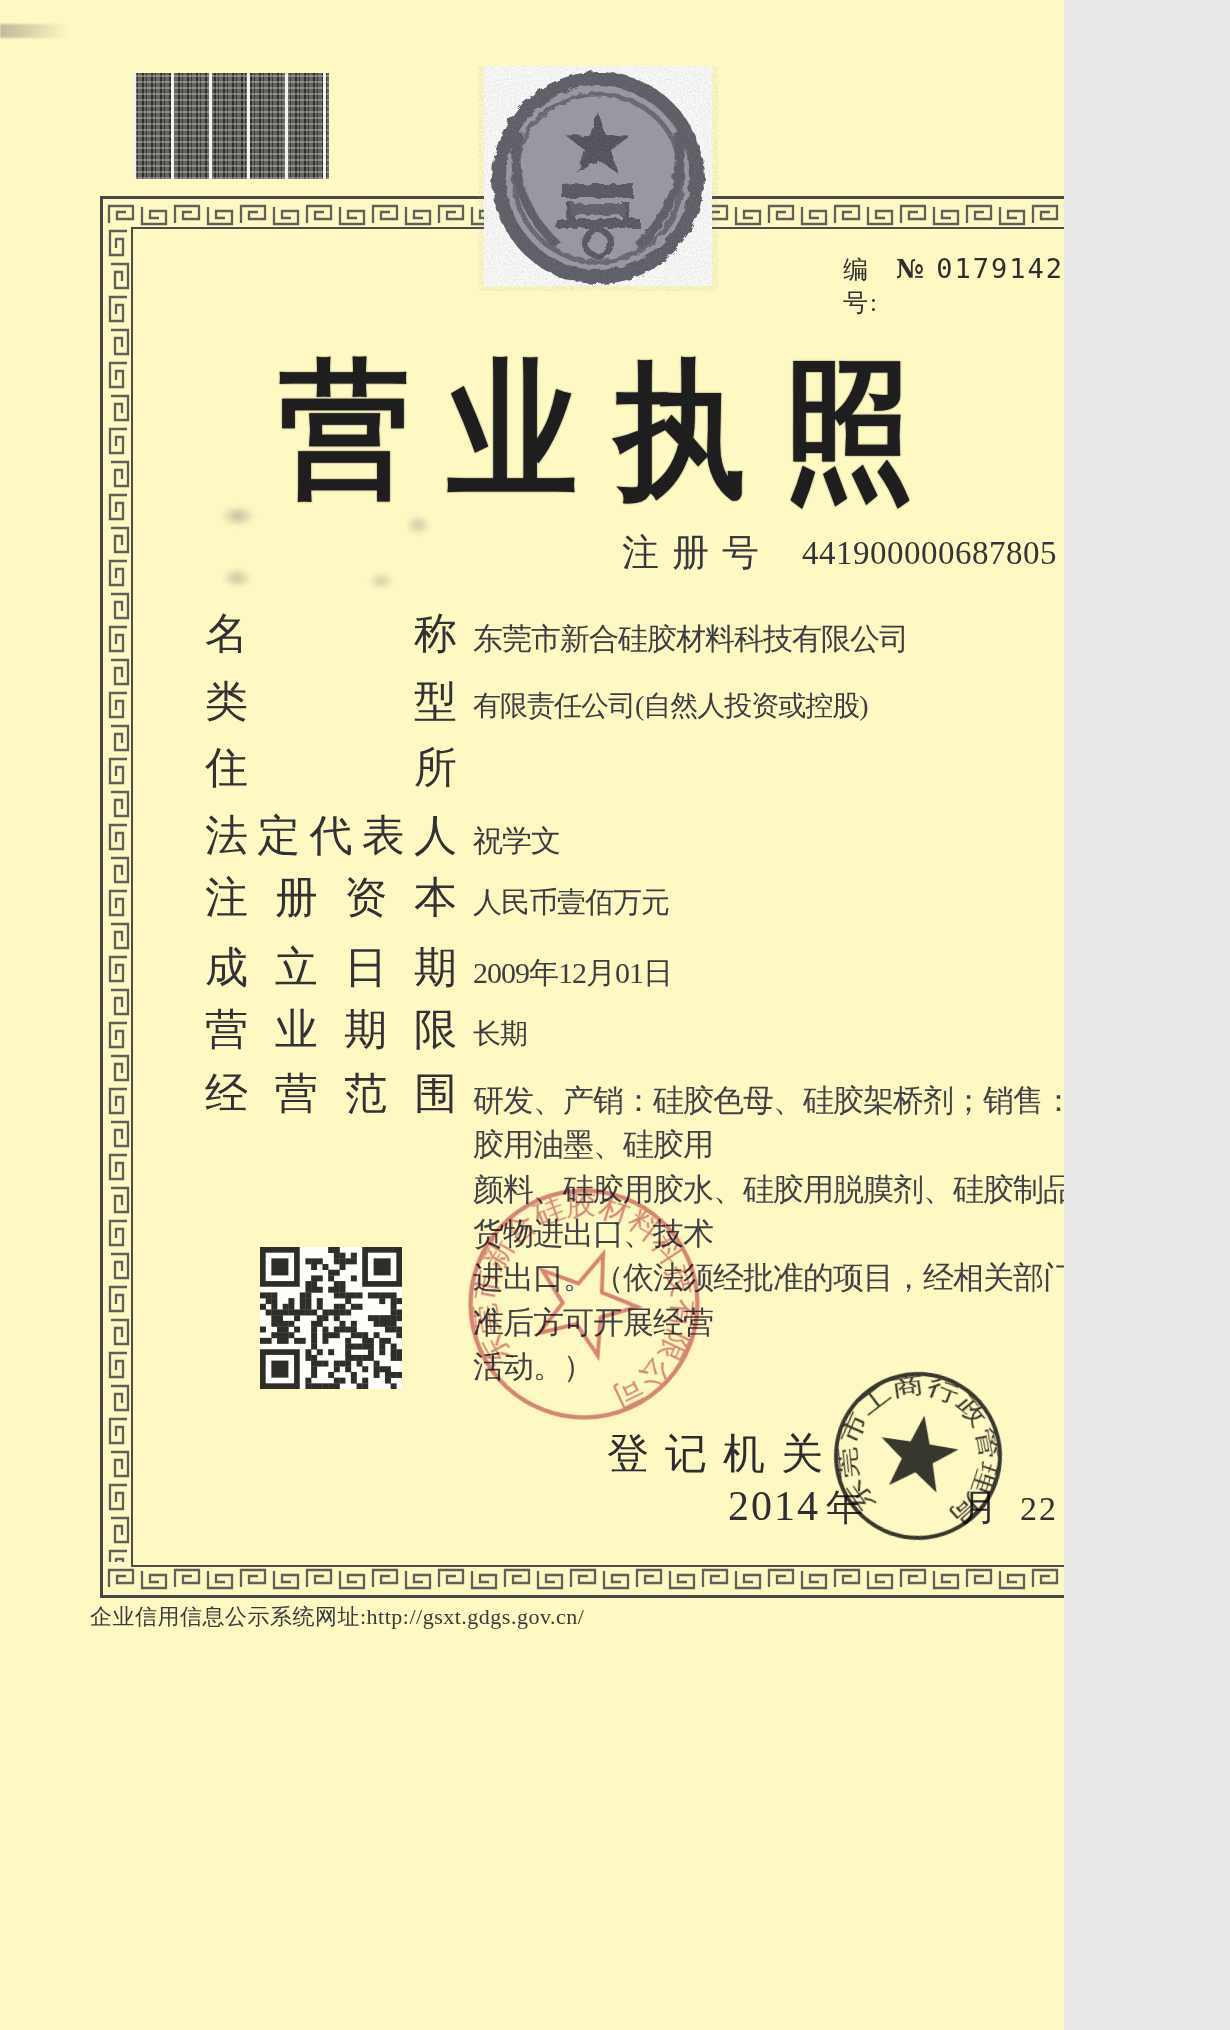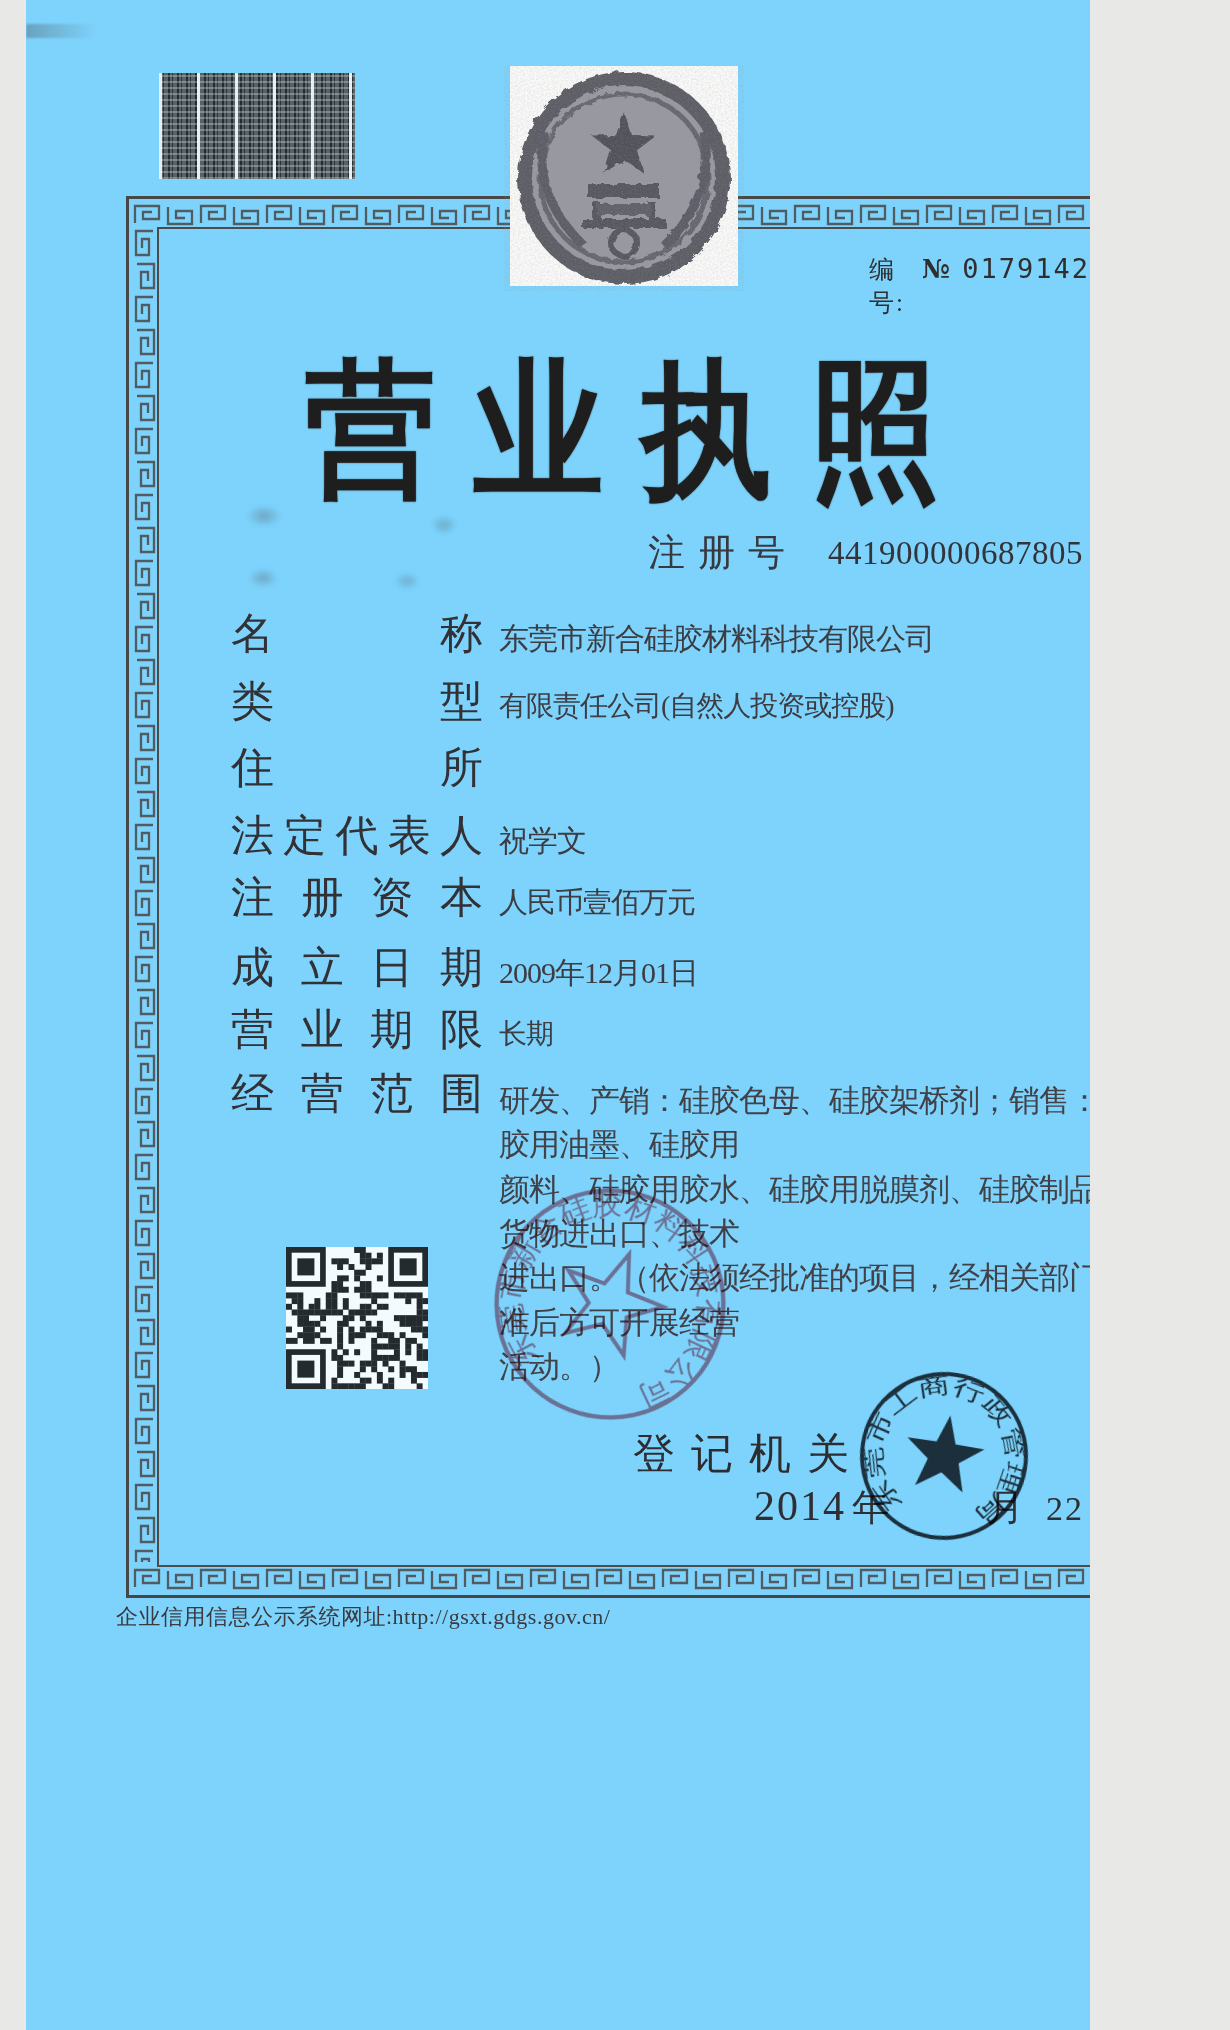--- a/index.html
+++ b/index.html
@@ -1,17 +1,17 @@
 <!DOCTYPE html>
 <html><head>
 <meta charset="utf-8">
 <style>
   html,body{margin:0;padding:0;background:#e8e8e6;}
-  .page{position:relative;width:1064px;height:2030px;background:#7dd3fc;overflow:hidden;
-        font-family:"Liberation Serif",serif;color:#333;margin-left:26px;}
+  .page{position:relative;width:1064px;height:2030px;background:#fef9c3;overflow:hidden;
+        font-family:"Liberation Serif",serif;color:#333;}
   .abs{position:absolute;}
 
   
   .barcode{left:133px;top:73px;width:196px;height:106px;opacity:.9;filter:blur(.4px);
     background:
       repeating-linear-gradient(0deg, rgba(255,255,255,.28) 0 2px, rgba(0,0,0,0) 2px 6px),
       repeating-linear-gradient(90deg, rgba(250,250,250,.95) 0 3px, rgba(0,0,0,0) 3px 38px),
       repeating-linear-gradient(90deg, #191919 0 2px, rgba(255,255,255,0) 2px 4px, #222 4px 5px, rgba(255,255,255,0) 5px 9px),
       #555;}
 

